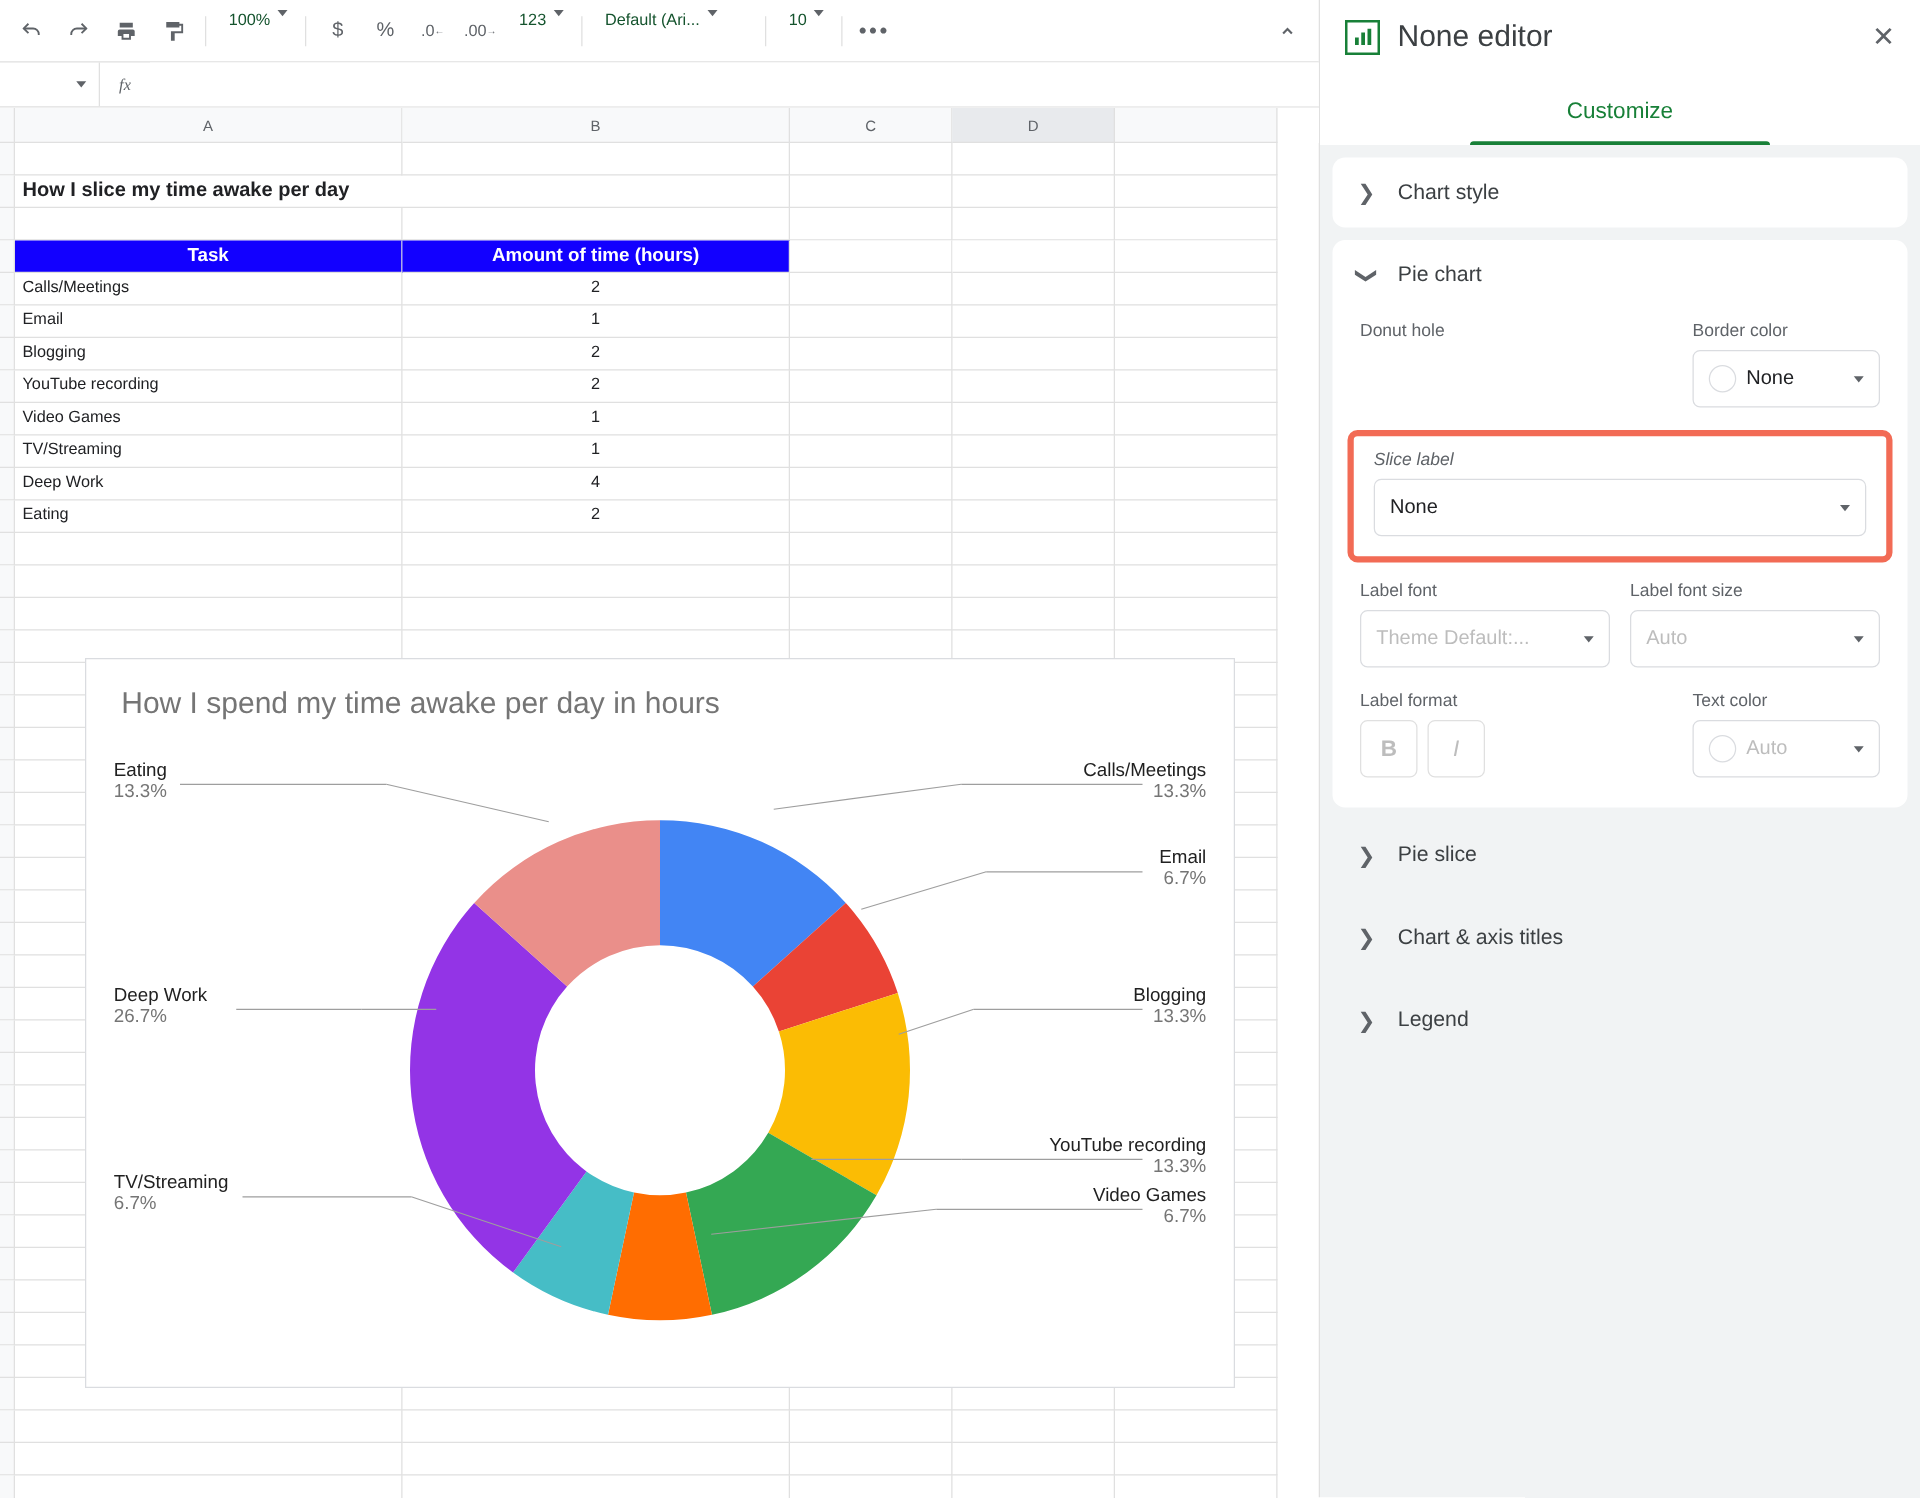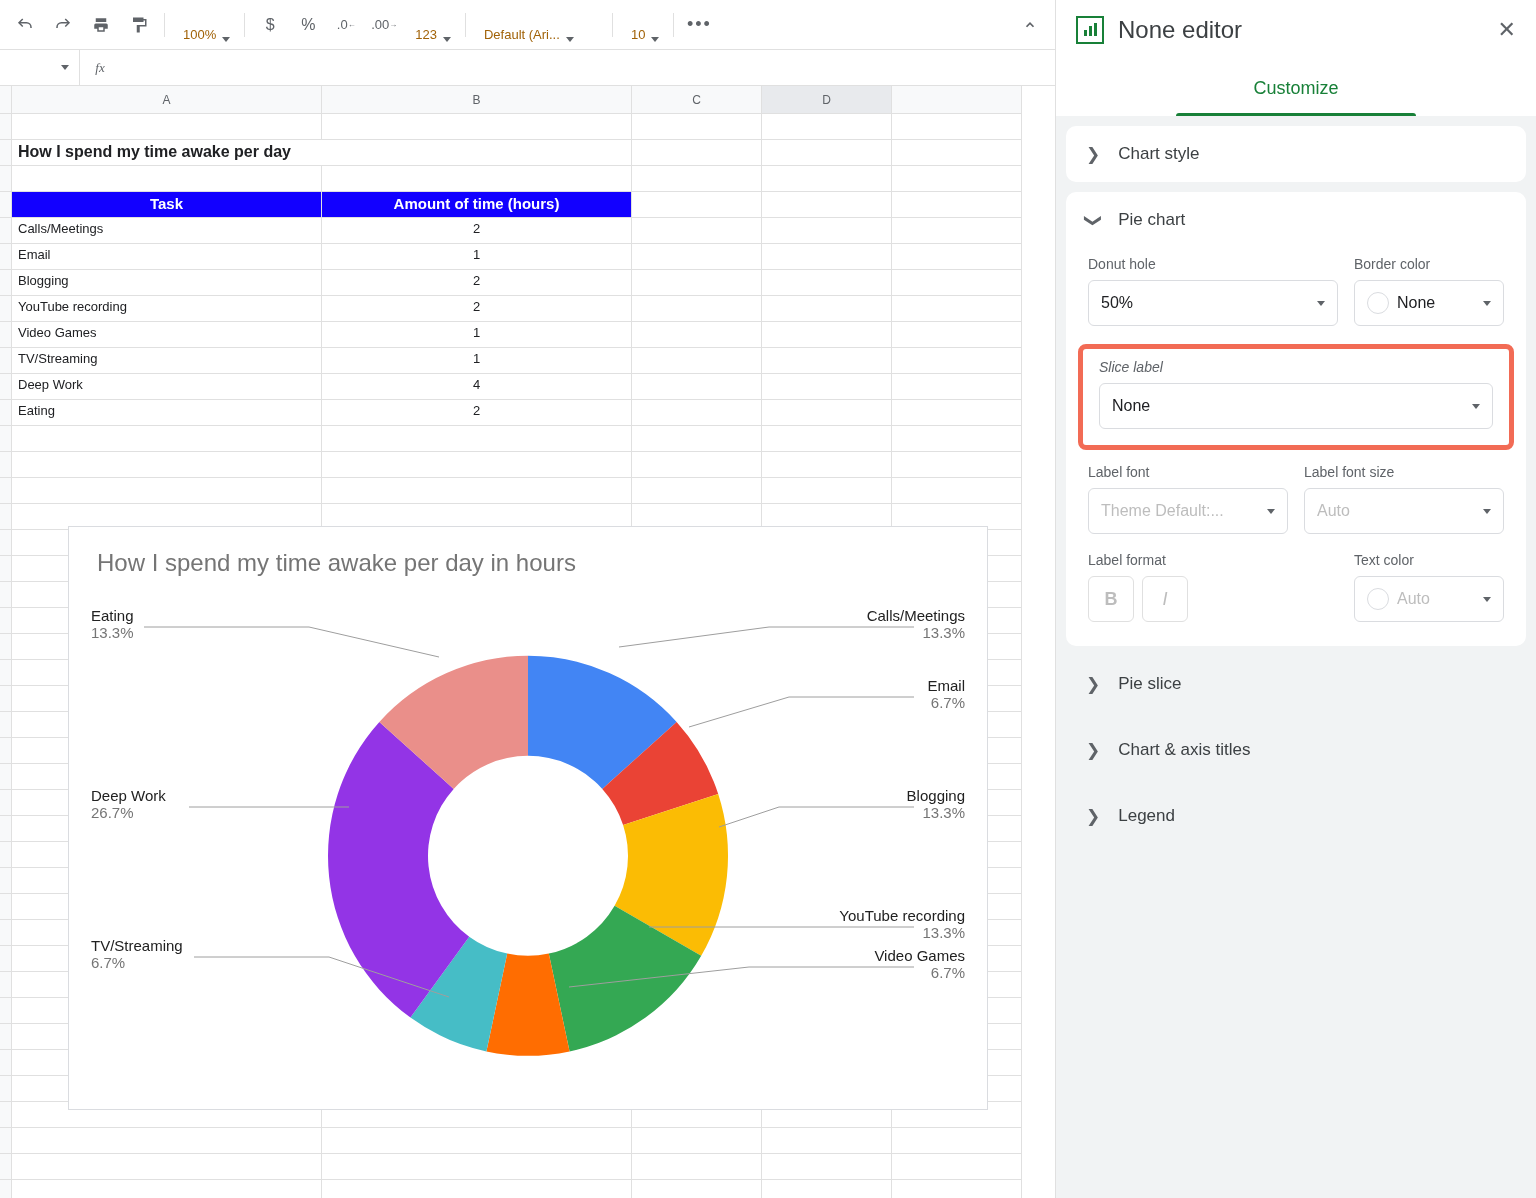--- a/index.html
+++ b/index.html
@@ -2,21 +2,21 @@
 <html><head>
 <meta charset="utf-8">
 <style>
 * { box-sizing: border-box; margin: 0; padding: 0; }
 body { font-family: Arial, sans-serif; font-size: 13px; color: #202124; background: #fff; overflow: hidden; }
 .app { display: flex; height: 1198px; width: 1536px; }
 .left { flex: 1; display: flex; flex-direction: column; border-right: 1px solid #e0e0e0; }
 .toolbar { display: flex; align-items: center; height: 50px; padding: 0 8px; gap: 4px; border-bottom: 1px solid #e0e0e0; }
 .tbtn { width: 34px; height: 34px; display: flex; align-items: center; justify-content: center; border-radius: 4px; cursor: pointer; color: #5f6368; }
 .tsep { width: 1px; height: 24px; background: #e0e0e0; margin: 0 4px; }
-.tdrop { display: flex; align-items: flex-end; height: 34px; padding: 0 6px 0 10px; cursor: pointer; color: #a16207; gap: 6px; }
+.tdrop { display: flex; align-items: flex-start; height: 34px; padding: 0 6px 0 10px; cursor: pointer; color: #14532d; gap: 6px; }
 .tcaret { width: 0; height: 0; border-left: 4px solid transparent; border-right: 4px solid transparent; border-top: 5px solid #5f6368; }
 .expand-arrow { margin-left: auto; }
 .fx-bar { display: flex; align-items: center; height: 36px; border-bottom: 1px solid #e0e0e0; }
 .namebox { width: 80px; height: 100%; border-right: 1px solid #e0e0e0; display: flex; align-items: center; justify-content: flex-end; padding-right: 10px; color: #5f6368; }
 .fx-icon { width: 40px; display: flex; align-items: center; justify-content: center; color: #5f6368; font-style: italic; font-family: serif; }
 .fx-input { flex: 1; height: 100%; border: none; outline: none; font-size: 13px; }
 .sheet { position: relative; flex: 1; overflow: auto; }
 .colhead { display: flex; position: sticky; top: 0; background: #fff; }
 .rowhead { width: 12px; background: #f8f9fa; border-right: 1px solid #e0e0e0; border-bottom: 1px solid #e0e0e0; }
 .ch { height: 28px; background: #f8f9fa; border-right: 1px solid #e0e0e0; border-bottom: 1px solid #e0e0e0; display: flex; align-items: center; justify-content: center; color: #5f6368; font-size: 12px; }
@@ -143,21 +143,21 @@
       <div class="row">
           <div class="rowhead"></div>
           <div class="cell colA"></div>
           <div class="cell colB"></div>
           <div class="cell colC"></div>
           <div class="cell colD"></div>
           <div class="cell colE"></div>
         </div>
       <div class="row">
           <div class="rowhead"></div>
-          <div class="cell colA title-cell" style="width:620px;">How I spend my time awake per day</div>
+          <div class="cell colA title-cell" style="width:620px;">How I slice my time awake per day</div>
           <div class="cell colC"></div>
           <div class="cell colD"></div>
           <div class="cell colE"></div>
         </div>
       <div class="row">
           <div class="rowhead"></div>
           <div class="cell colA"></div>
           <div class="cell colB"></div>
           <div class="cell colC"></div>
           <div class="cell colD"></div>
@@ -580,24 +580,20 @@
 
       <div class="section">
         <div class="sec-head">
           <span class="chev" style="transform:rotate(90deg);display:inline-block;">❯</span>
           <span>Pie chart</span>
         </div>
         <div class="sec-body">
           <div class="field-row">
             <div class="field">
               <div class="flabel">Donut hole</div>
-              <div class="fselect">
-                  <span>50%</span>
-                  <span class="tcaret"></span>
-                </div>
             </div>
             <div class="field small">
               <div class="flabel">Border color</div>
               <div class="fselect">
                   <span style="display:flex;align-items:center;">
                     <span class="swatch"></span>
                     <span>None</span>
                   </span>
                   <span class="tcaret"></span>
                 </div>

